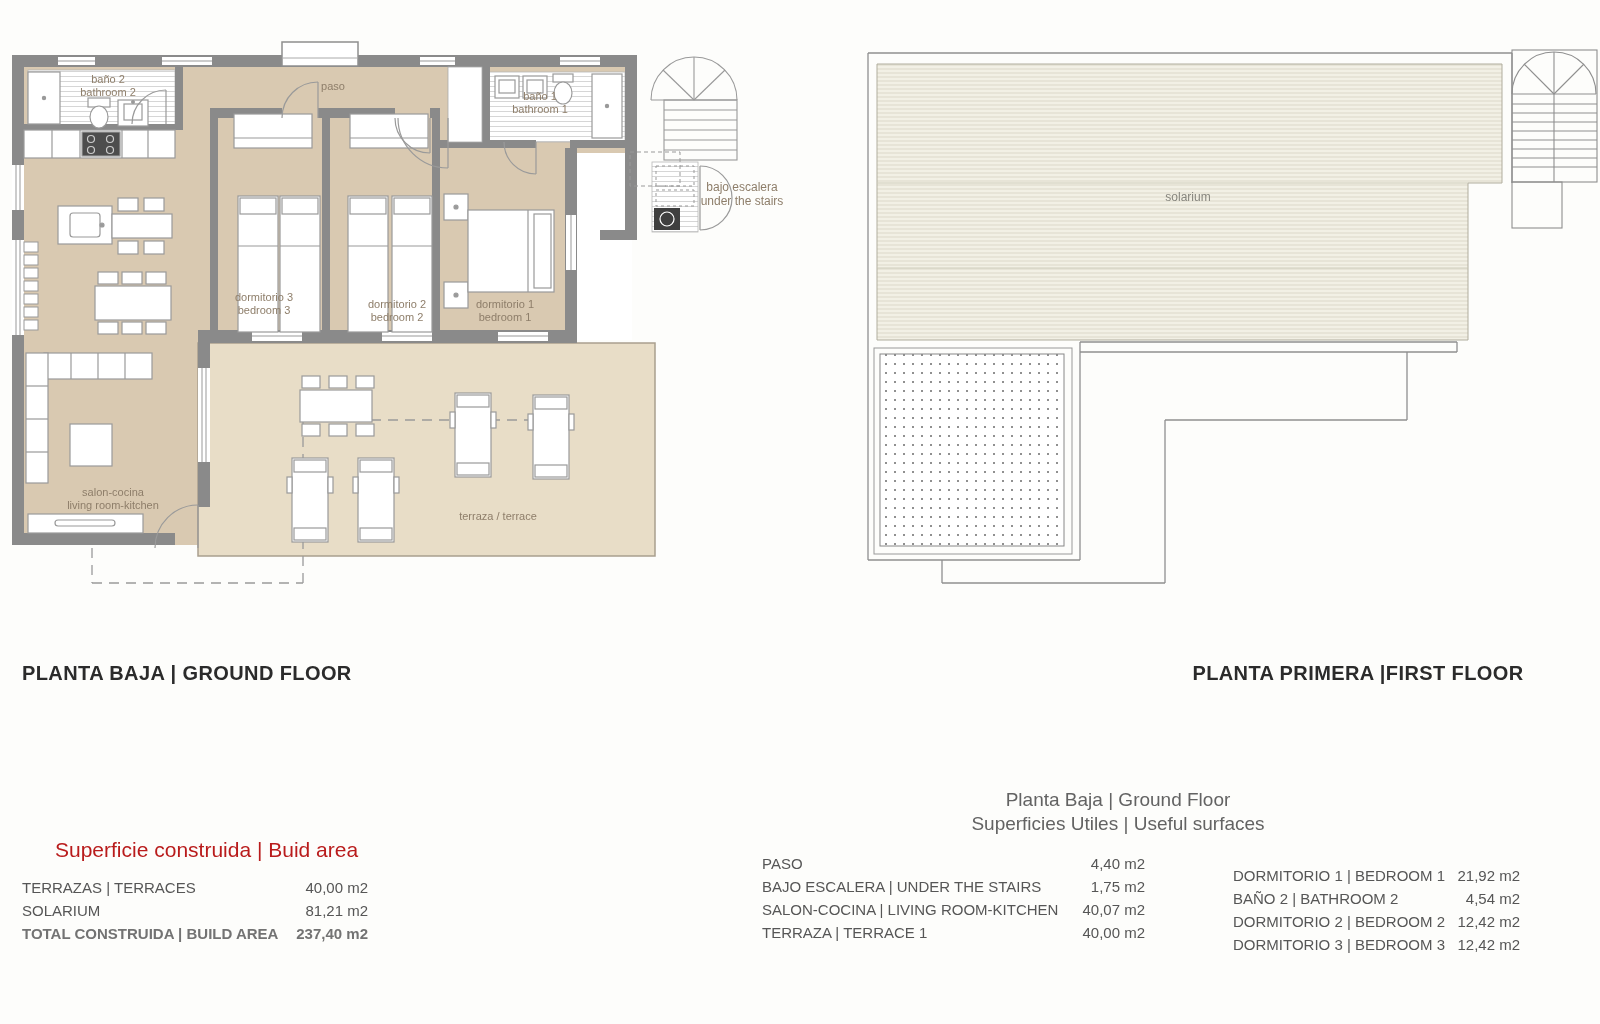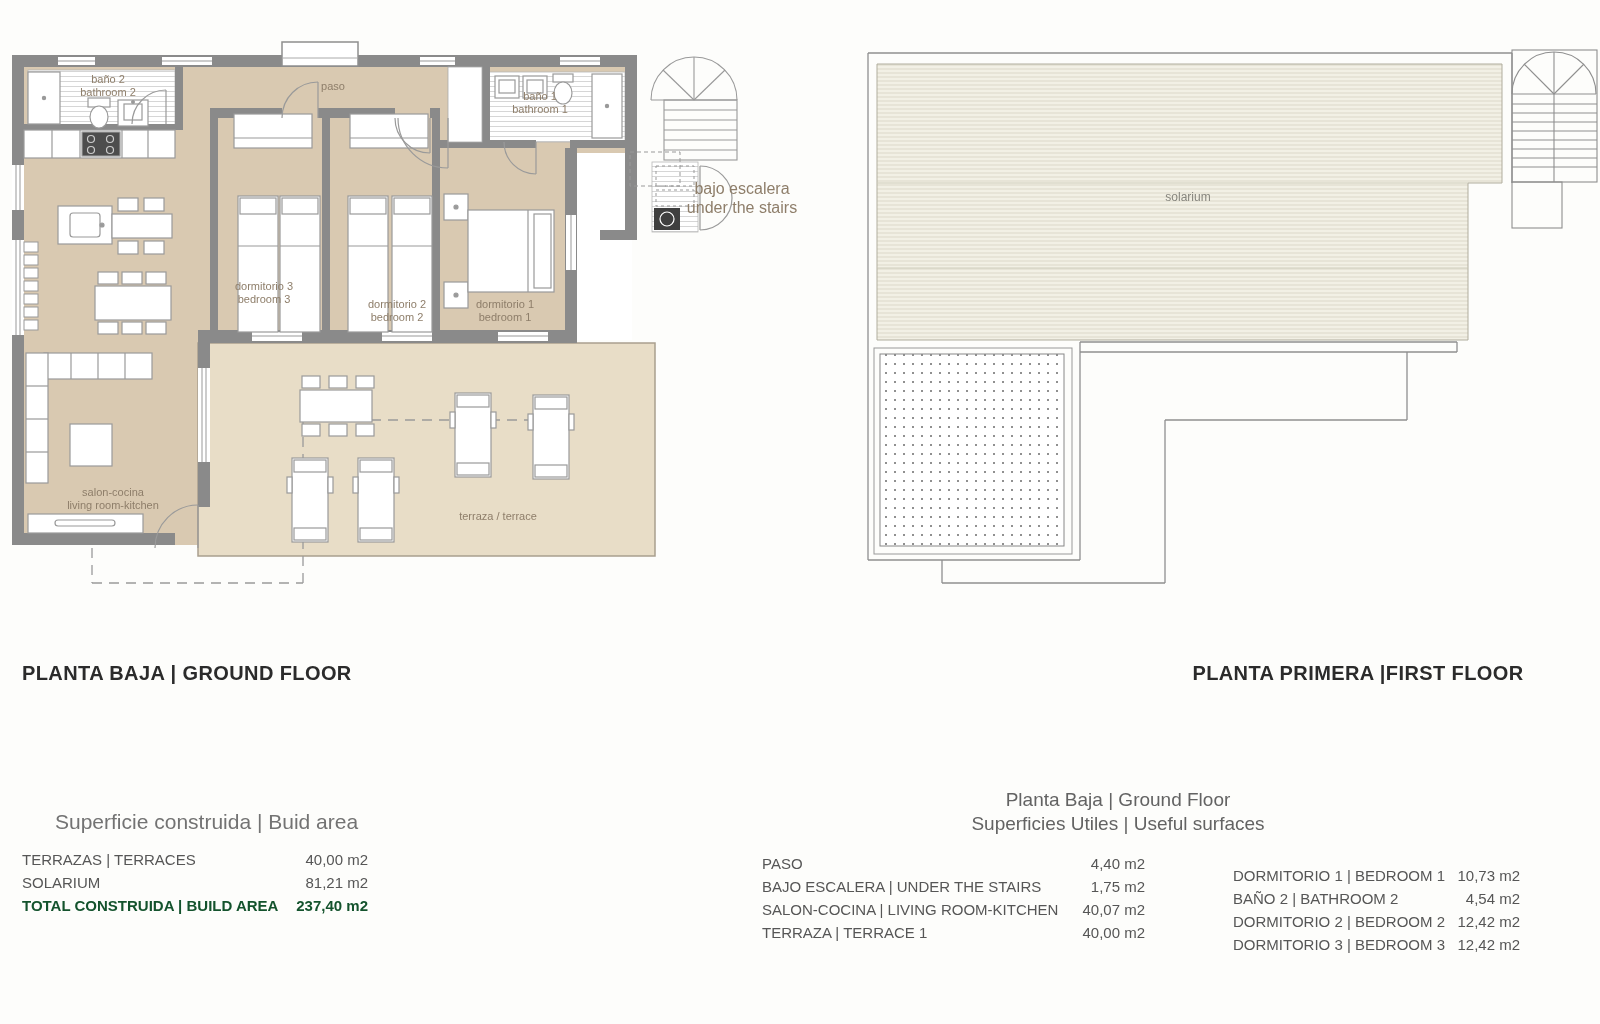--- a/index.html
+++ b/index.html
@@ -6,35 +6,35 @@
   body{
     width:1600px;height:1024px;position:relative;overflow:hidden;
     background:#fdfdfb;font-family:"Liberation Sans",sans-serif;
   }
   #plan-svg{position:absolute;left:0;top:0;}
   .label{
     position:absolute;transform:translateX(-50%);text-align:center;
     color:#8e7e6a;font-size:11px;line-height:1.18;white-space:nowrap;
   }
   .label span{display:block;}
-  .label.small{font-size:16px;}
+  .label.small{font-size:12px;}
   .label.gray{color:#87867e;font-size:12px;}
   .floor-title{
     position:absolute;font-size:20px;font-weight:bold;color:#2b2b2b;
     letter-spacing:0.4px;white-space:nowrap;
   }
   #title-first{width:396px;text-align:center;}
   
   #build-area{position:absolute;left:22px;top:810px;width:346px;color:#565656;}
   #build-area .tbl-header{
-    font-size:21px;color:#737373;margin-left:33px;margin-bottom:14px;white-space:nowrap;
+    font-size:21px;color:#b91c1c;margin-left:33px;margin-bottom:14px;white-space:nowrap;margin-top:28px;
   }
   .t-row{display:flex;justify-content:space-between;font-size:15px;line-height:23px;white-space:nowrap;}
   .t-row .val{text-align:right;}
-  .t-row.total{font-weight:bold;color:#14532d;}
+  .t-row.total{font-weight:bold;color:#737373;}
   
   #useful-header{
     position:absolute;left:858px;top:788px;width:520px;text-align:center;
     font-size:19px;color:#636363;line-height:24px;
   }
   #useful-left{position:absolute;left:762px;top:852px;width:383px;color:#565656;}
   #useful-right{position:absolute;left:1233px;top:852px;width:287px;color:#565656;margin-top:12px;}
 </style>
 </head>
 <body>
@@ -377,21 +377,21 @@
   <span>paso</span>
 </div>
 <div class="label" style="left:540px;top:90px">
   <span>baño 1</span>
   <span>bathroom 1</span>
 </div>
 <div class="label small" style="left:742px;top:180px">
   <span>bajo escalera</span>
   <span>under the stairs</span>
 </div>
-<div class="label" style="left:264px;top:280px">
+<div class="label" style="left:264px;top:291px">
   <span>dormitorio 3</span>
   <span>bedroom 3</span>
 </div>
 <div class="label" style="left:397px;top:298px">
   <span>dormitorio 2</span>
   <span>bedroom 2</span>
 </div>
 <div class="label" style="left:505px;top:298px">
   <span>dormitorio 1</span>
   <span>bedroom 1</span>
@@ -446,21 +446,21 @@
   </div>
   <div class="t-row">
     <span>TERRAZA | TERRACE 1</span>
     <span class="val">40,00 m2</span>
   </div>
 </div>
 
 <div id="useful-right">
   <div class="t-row">
     <span>DORMITORIO 1 | BEDROOM 1</span>
-    <span class="val">10,73 m2</span>
+    <span class="val">21,92 m2</span>
   </div>
   <div class="t-row">
     <span>BAÑO 2 | BATHROOM 2</span>
     <span class="val">4,54 m2</span>
   </div>
   <div class="t-row">
     <span>DORMITORIO 2 | BEDROOM 2</span>
     <span class="val">12,42 m2</span>
   </div>
   <div class="t-row">

